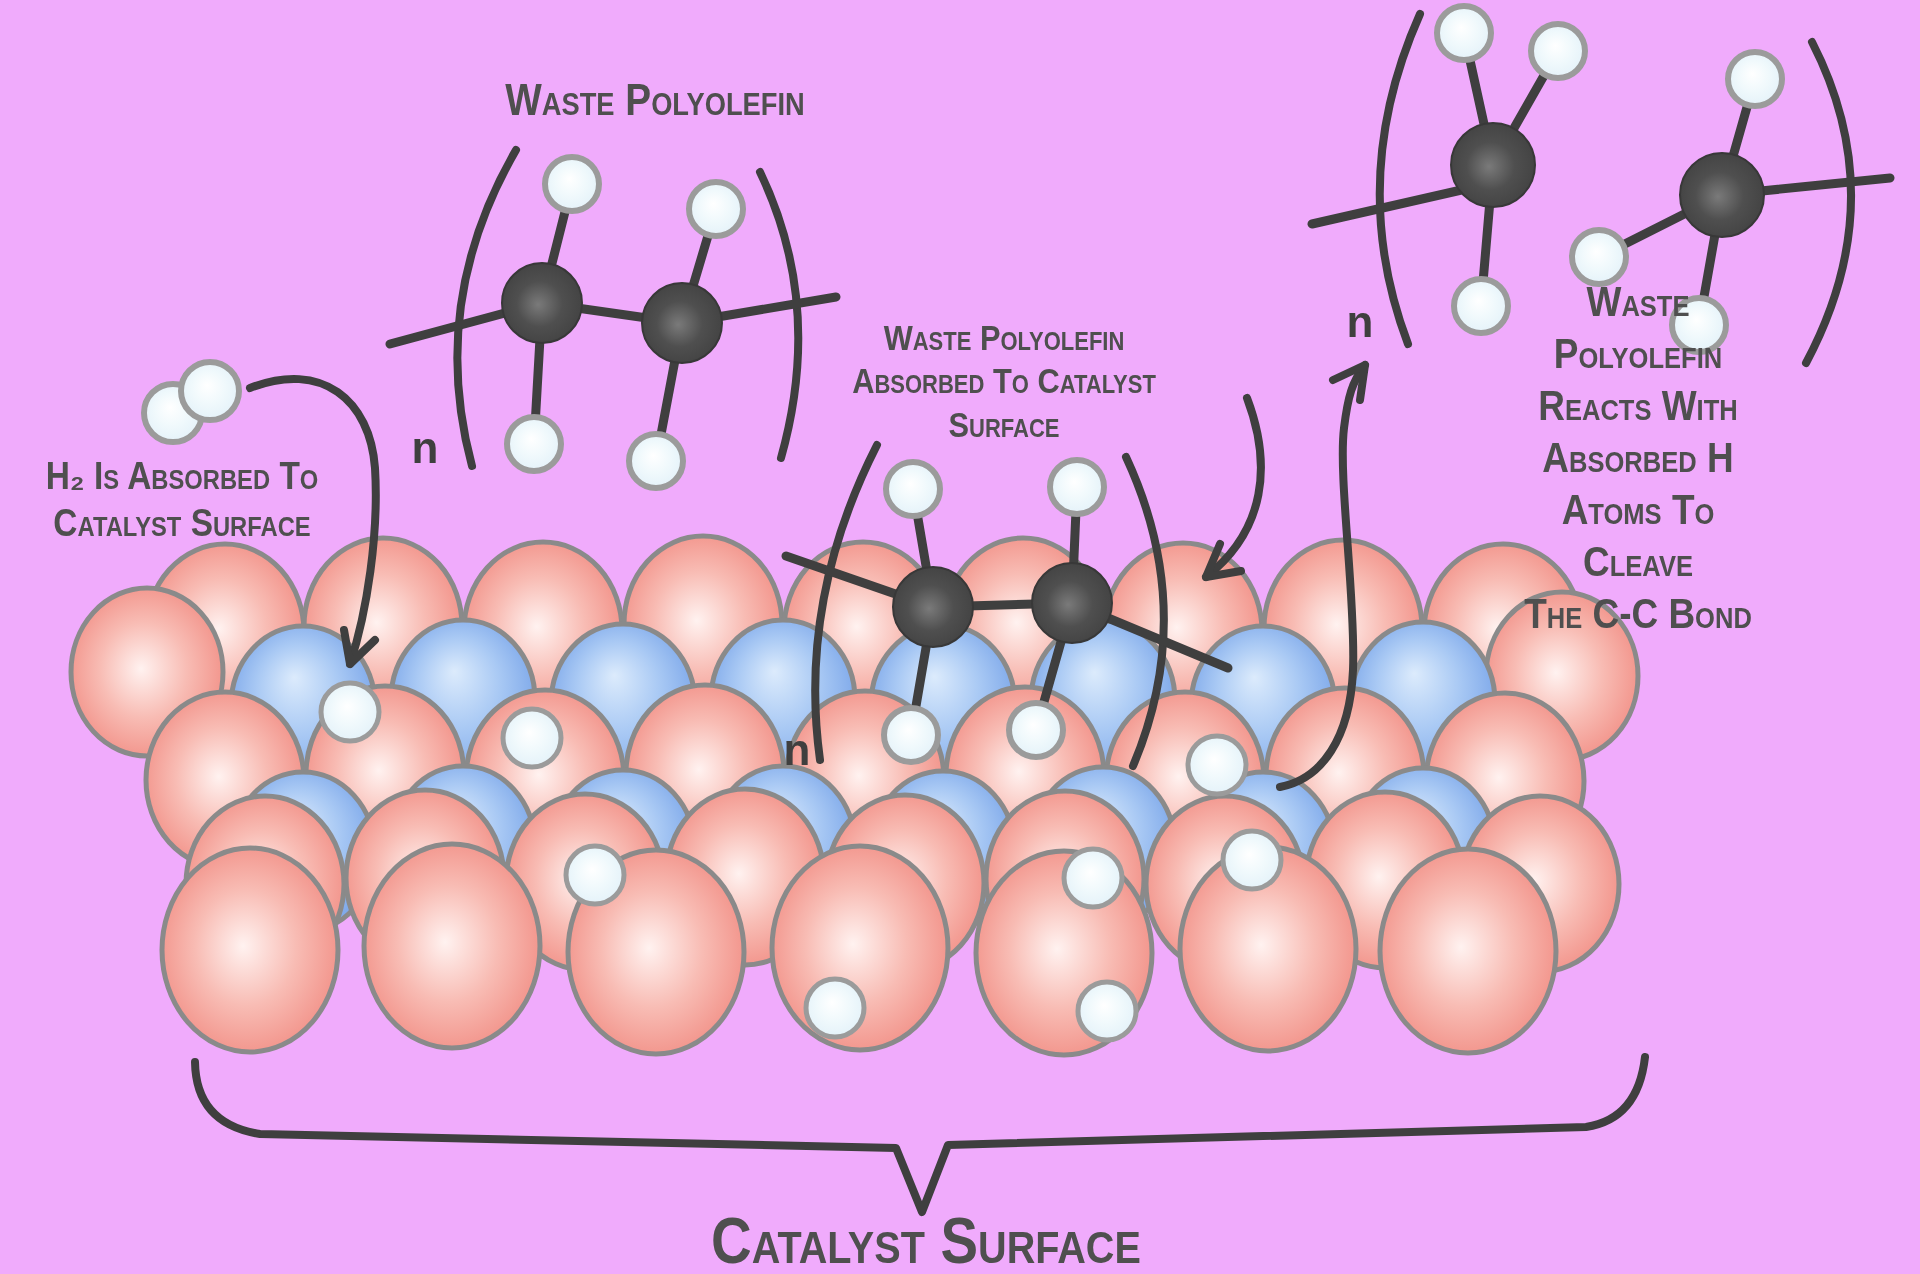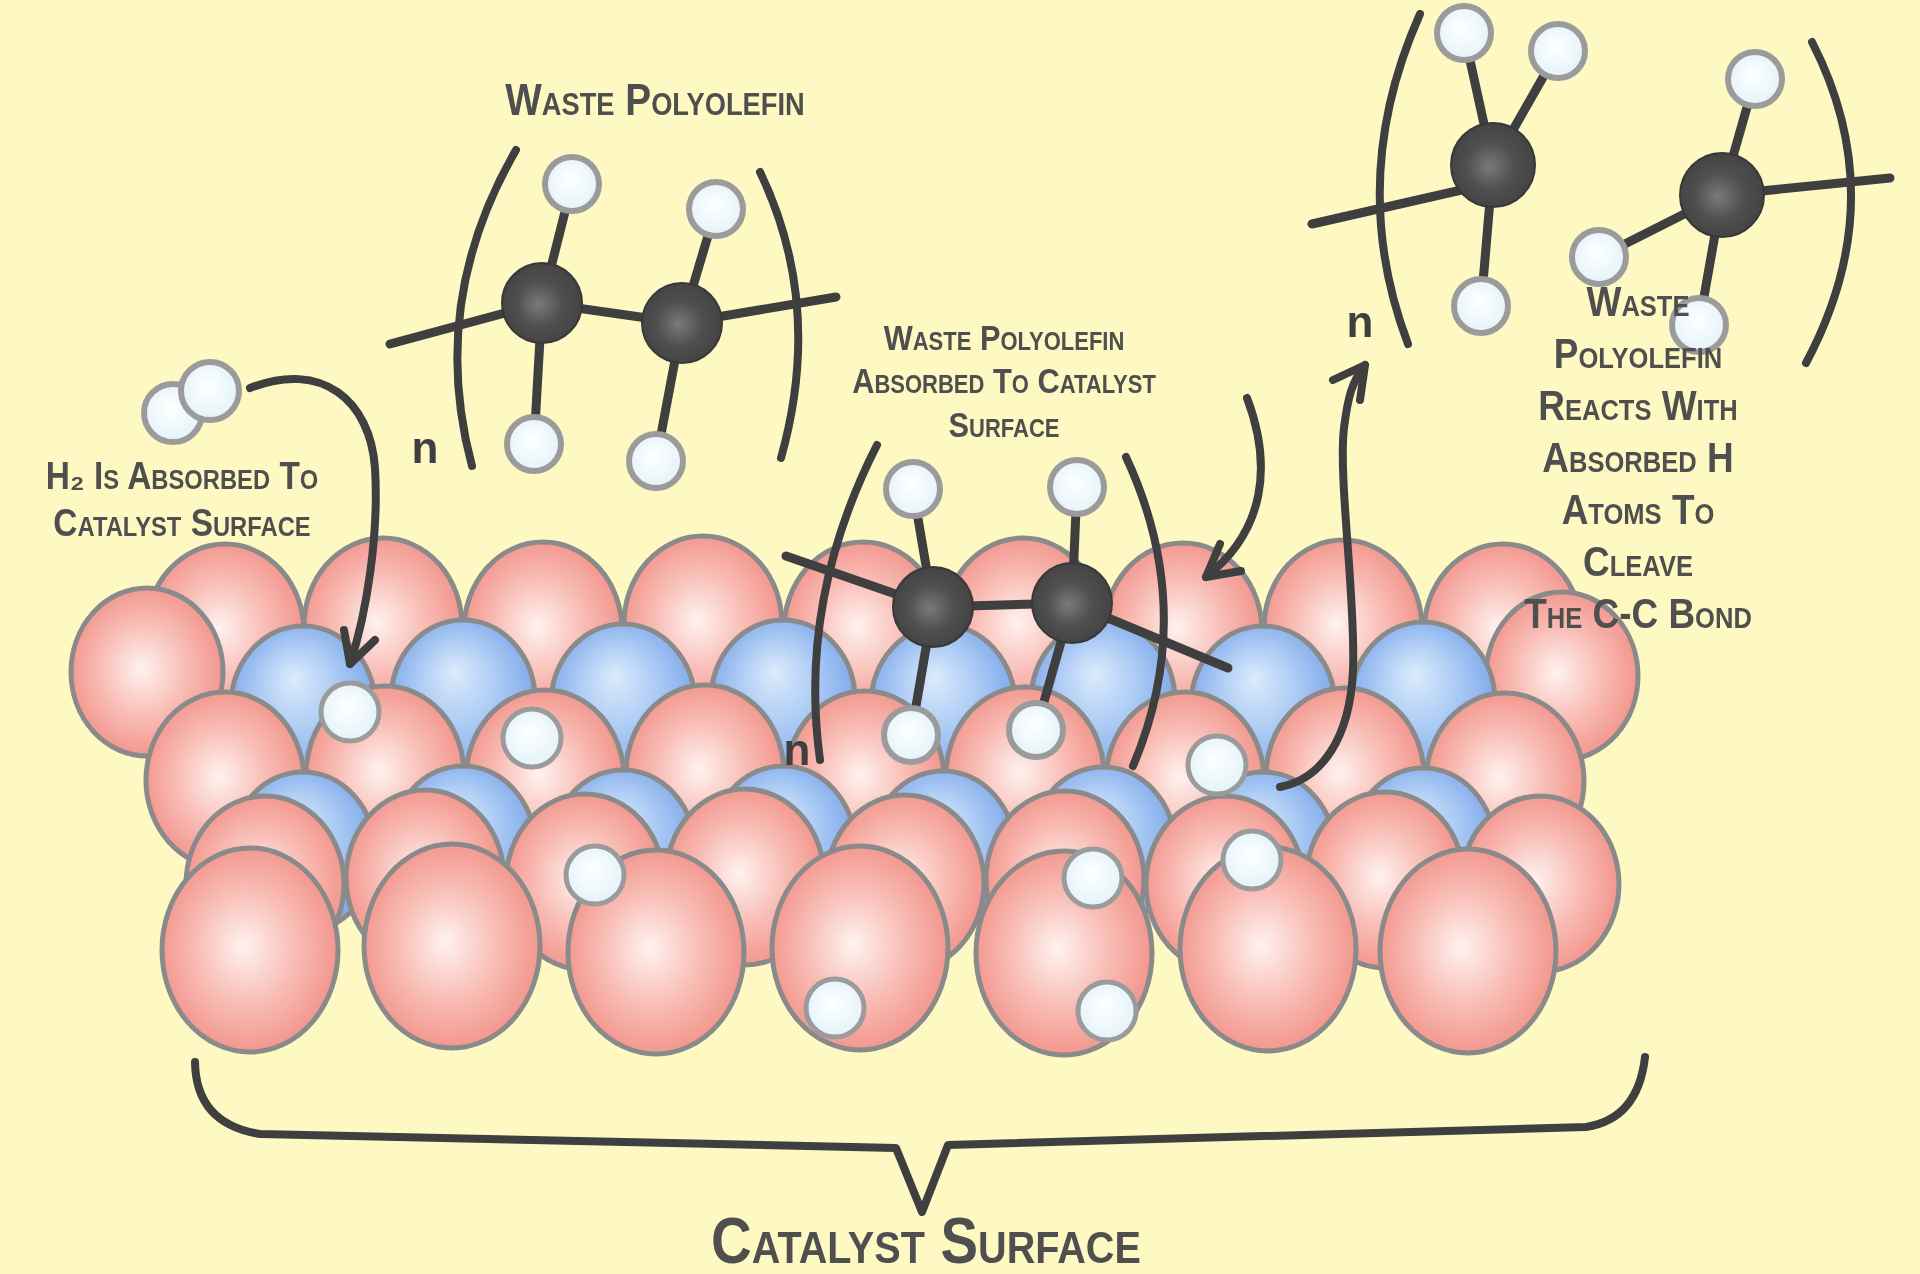--- a/index.html
+++ b/index.html
@@ -1,16 +1,16 @@
 <!DOCTYPE html>
 <html><head>
 <meta charset="utf-8">
 <style>
   html,body{margin:0;padding:0;background:#ffffff;}
-  #stage{position:relative;width:1920px;height:1274px;overflow:hidden;background:#fef9c3;
+  #stage{position:relative;width:1920px;height:1274px;overflow:hidden;background:#f0abfc;
          font-family:"Liberation Sans", sans-serif;}
   #diagram{position:absolute;left:0;top:0;}
   .label{position:absolute;transform:translate(-50%,-50%) scaleX(0.88);
          font-weight:bold;font-variant:small-caps;color:#4f4f4f;
          text-align:center;white-space:pre-line;line-height:1.24;letter-spacing:0px;}
   .lab-top{left:655px;top:100px;font-size:44px;}
   .lab-h2{left:182px;top:500px;font-size:38px;}
   .lab-mid{left:1004px;top:381px;font-size:35px;}
   .lab-right{left:1638px;top:458px;font-size:42px;}
   .lab-bottom{left:926px;top:1242px;font-size:64px;}

